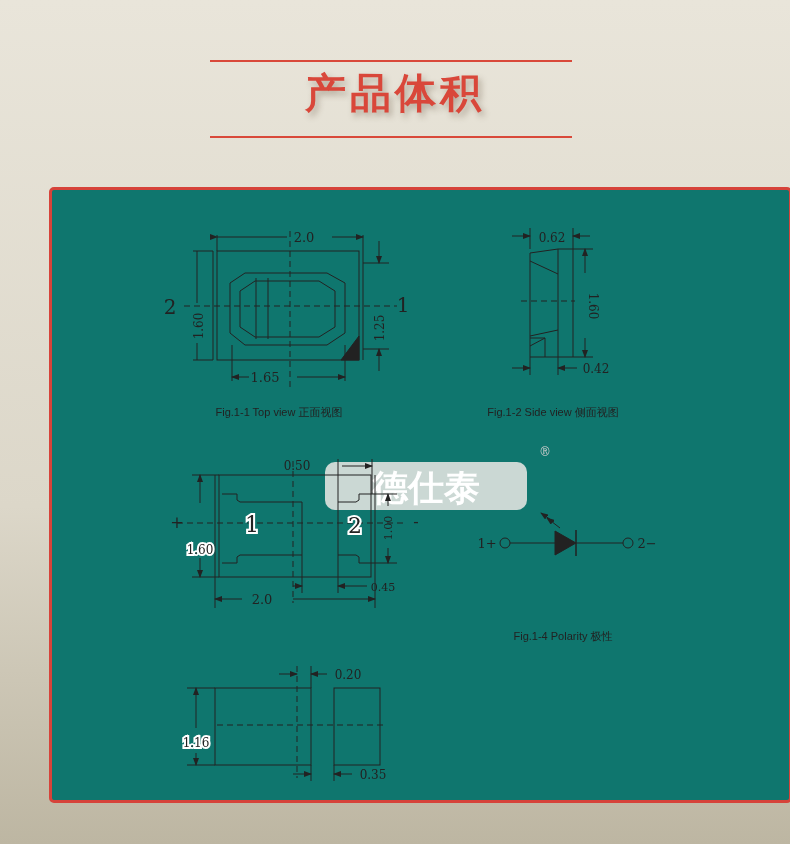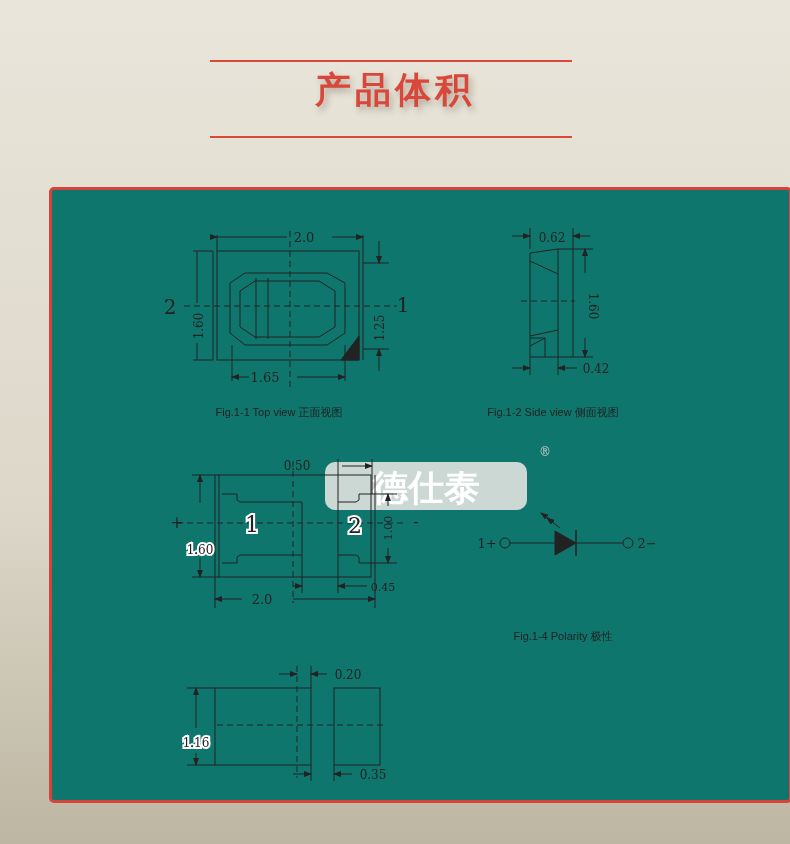--- a/index.html
+++ b/index.html
@@ -5,21 +5,21 @@
   html, body { margin:0; padding:0; }
   body {
     width:790px; height:844px; overflow:hidden;
     background: linear-gradient(180deg, #e9e5da 0%, #dcd7c9 60%, #bdb6a2 100%);
     font-family: "DejaVu Sans", sans-serif;
     position:relative;
   }
   .hline { position:absolute; left:210px; width:362px; height:2px; background:#d9493a; }
   .title {
     position:absolute; left:0; width:790px; top:66px; text-align:center;
-    font-size:36px; font-weight:bold; color:#d9473a; letter-spacing:4px;
+    font-size:41px; font-weight:bold; color:#d9473a; letter-spacing:4px;
     text-shadow: 3px 4px 6px rgba(80,60,40,0.35);
     font-family: "DejaVu Sans", sans-serif;
   }
   .panel {
     position:absolute; left:25px; top:187px; width:737px; height:610px;
     background:#0f766e; border:3px solid #d6433a; border-radius:5px;margin-left:24px;
   }
   svg text { font-family: "DejaVu Serif", serif; }
   .cap { font-family: "Liberation Sans", sans-serif; font-size:11px; fill:#222; }
 </style>

